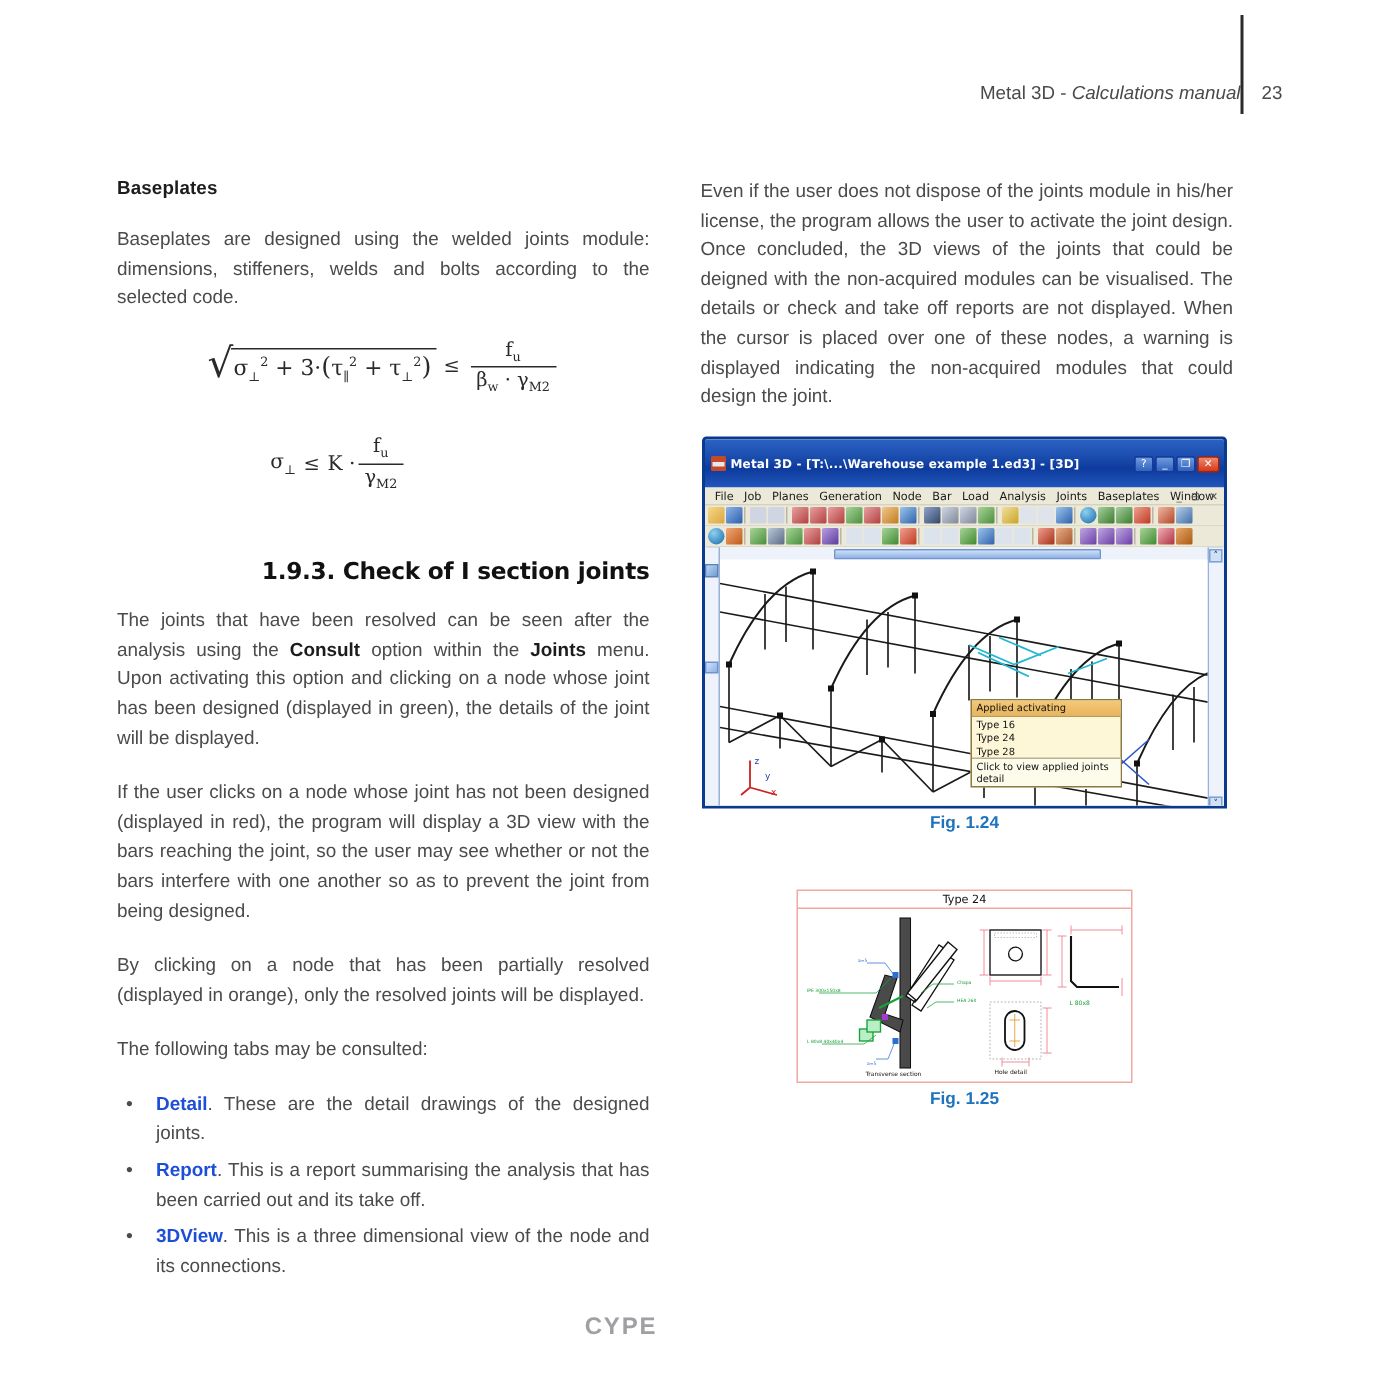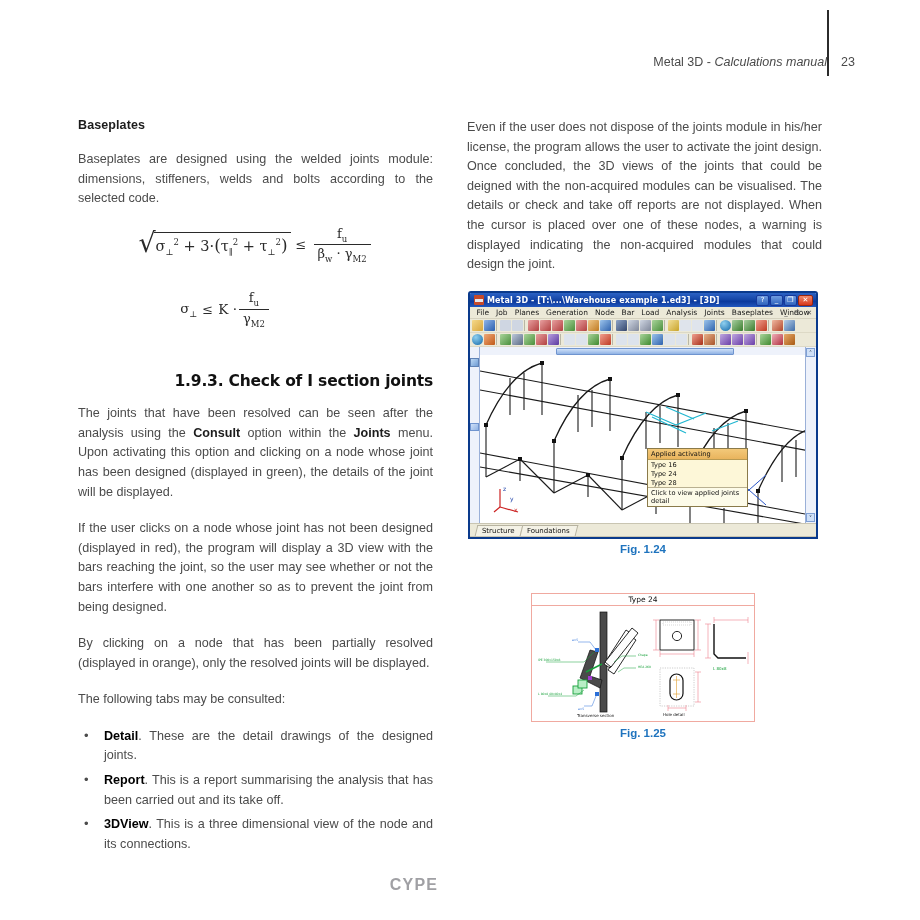--- a/index.html
+++ b/index.html
@@ -55,21 +55,21 @@
   ul.bullets{ margin:0; padding:0; list-style:none; }
   ul.bullets li{
     font-size:12.6px; line-height:19.6px; color:#4b4b4b;
     margin:0 0 5px 0; padding-left:26px; position:relative;
     text-align:justify;
   }
   ul.bullets li:before{
     content:"•"; position:absolute; left:6px; top:-1px;
     color:#4b4b4b; font-size:13px;
   }
-  ul.bullets li b{ color:#000000; font-weight:bold; }
+  ul.bullets li b{ color:#1d4ed8; font-weight:bold; }
 
   
   .formula-block{ margin:6px 0 8px 0; }
   .formula{
     font-family:"DejaVu Serif", serif;
     color:#2a2a2a;
     display:flex; align-items:center; justify-content:center;
   }
   .f1{ margin:10px 0 0 0; }
   .f2{ margin:26px 0 0 -60px; }
@@ -86,21 +86,21 @@
   .win{
     position:absolute; left:468px; top:291px;
     width:350px; height:248px;
     background:#f0f3fa;
     border:2px solid #0a3a8c;
     border-radius:3px 3px 0 0;
     overflow:hidden;
     font-family:"DejaVu Sans", sans-serif;
   }
   .titlebar{
-    height:14px;
+    height:32px;
     background:linear-gradient(to bottom,#2b62c4 0%,#1647a8 45%,#0d3a9c 60%,#2257bd 100%);
     display:flex; align-items:center; padding:0 2px;
   }
   .titlebar .tb-icon{
     width:10px; height:10px; margin:0 3px 0 2px;
     background:#c64a2a;
     position:relative; border-radius:1px;
     flex:none;
   }
   .titlebar .tb-icon:after{

